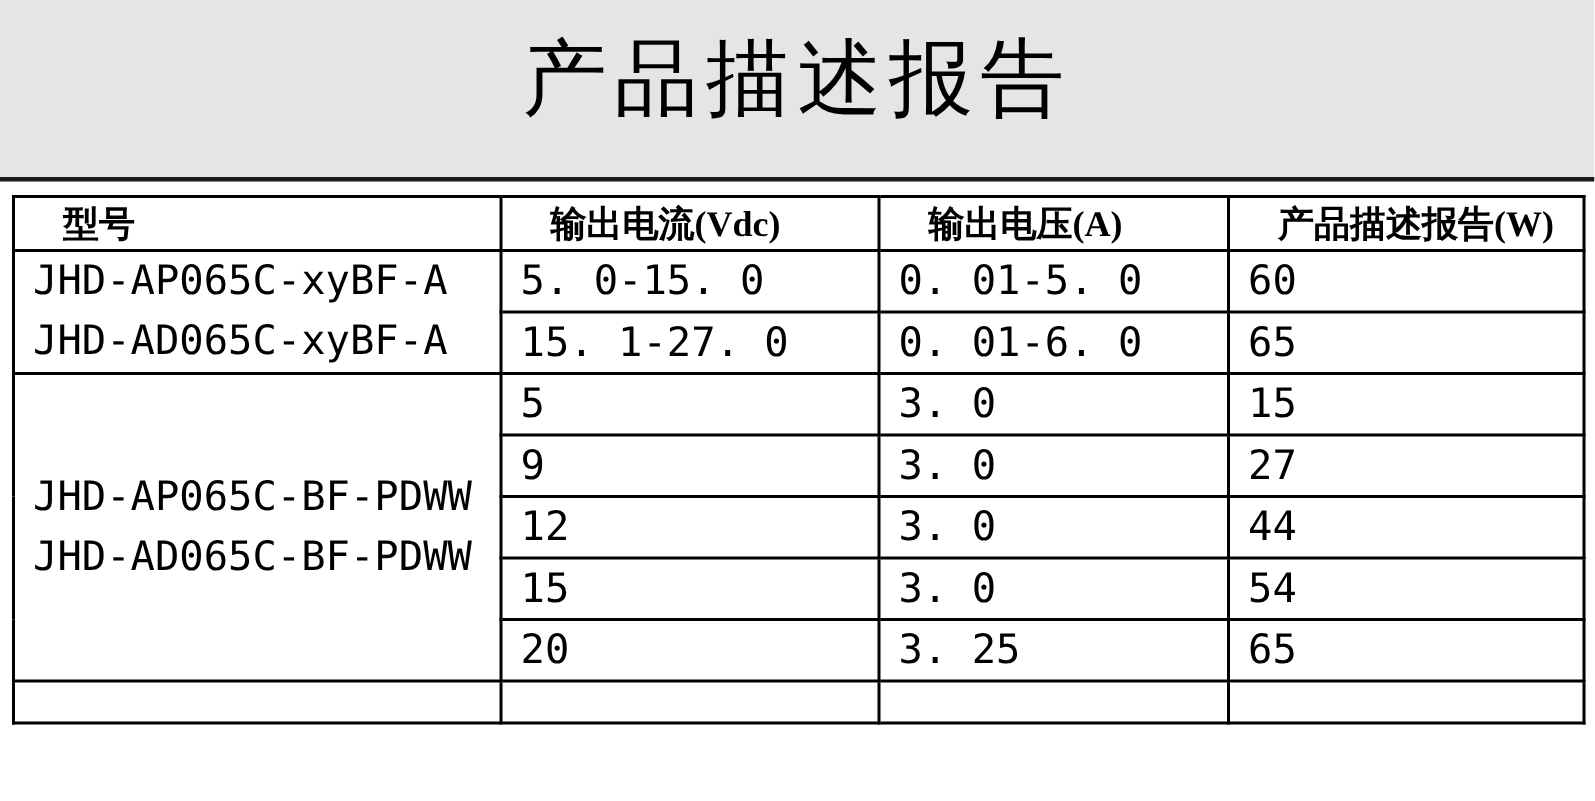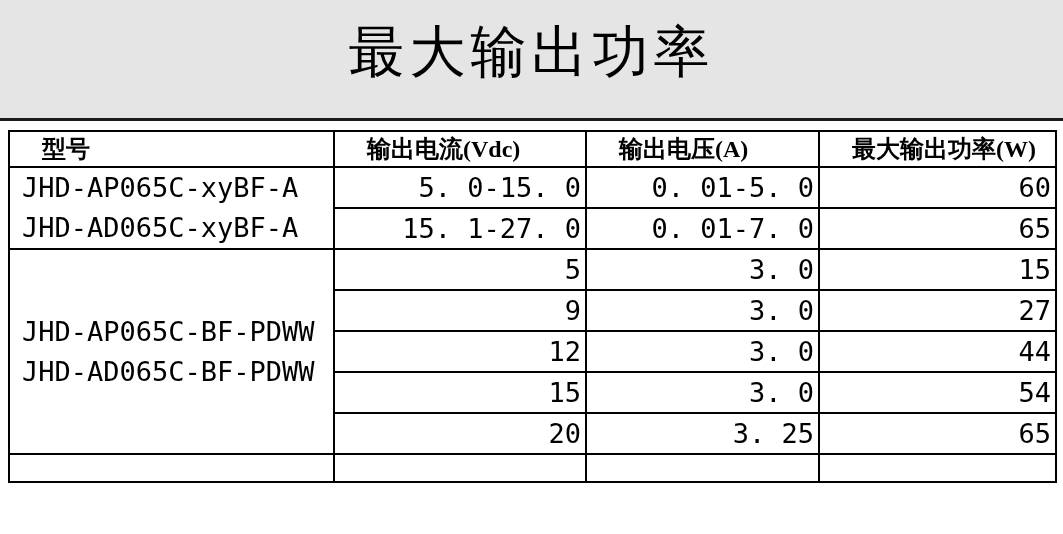--- a/index.html
+++ b/index.html
@@ -48,67 +48,66 @@
     overflow:hidden;white-space:nowrap;
   }
   .model-table th{
     height:36px;font-size:24px;font-weight:bold;
     font-family:"Liberation Serif", serif;
     padding-left:32px;
   }
   td.data-cell{
     font-family:"DejaVu Sans Mono", monospace;
     font-size:27px;
-    text-align:right;
   }
   tr.row-a td{height:40px;}
   tr.row-b td{height:41px;}
   tr.row-partial td{height:28px;}
   td.model-cell{font-family:"DejaVu Sans Mono", monospace;font-size:27px;}
   .model-line{line-height:40px;}
 </style>
 </head>
 <body>
 
 <div class="page">
 
   <header class="title-band">
-    <h1 class="report-title">最大输出功率</h1>
+    <h1 class="report-title">产品描述报告</h1>
   </header>
 
   <main>
 
     <table class="model-table">
       <colgroup>
         <col style="width:325px">
         <col style="width:252px">
         <col style="width:233px">
         <col style="width:237px">
       </colgroup>
       <thead>
         <tr>
           <th>型号</th>
           <th>输出电流(Vdc)</th>
           <th>输出电压(A)</th>
-          <th>最大输出功率(W)</th>
+          <th>产品描述报告(W)</th>
         </tr>
       </thead>
       <tbody>
         <tr class="row-a">
           <td class="model-cell" rowspan="2">
             <div class="model-line">JHD-AP065C-xyBF-A</div>
             <div class="model-line">JHD-AD065C-xyBF-A</div>
           </td>
           <td class="data-cell">5. 0-15. 0</td>
           <td class="data-cell">0. 01-5. 0</td>
           <td class="data-cell">60</td>
         </tr>
         <tr class="row-a">
           <td class="data-cell">15. 1-27. 0</td>
-          <td class="data-cell">0. 01-7. 0</td>
+          <td class="data-cell">0. 01-6. 0</td>
           <td class="data-cell">65</td>
         </tr>
 
         <tr class="row-b">
           <td class="model-cell" rowspan="5">
             <div class="model-line">JHD-AP065C-BF-PDWW</div>
             <div class="model-line">JHD-AD065C-BF-PDWW</div>
           </td>
           <td class="data-cell">5</td>
           <td class="data-cell">3. 0</td>

